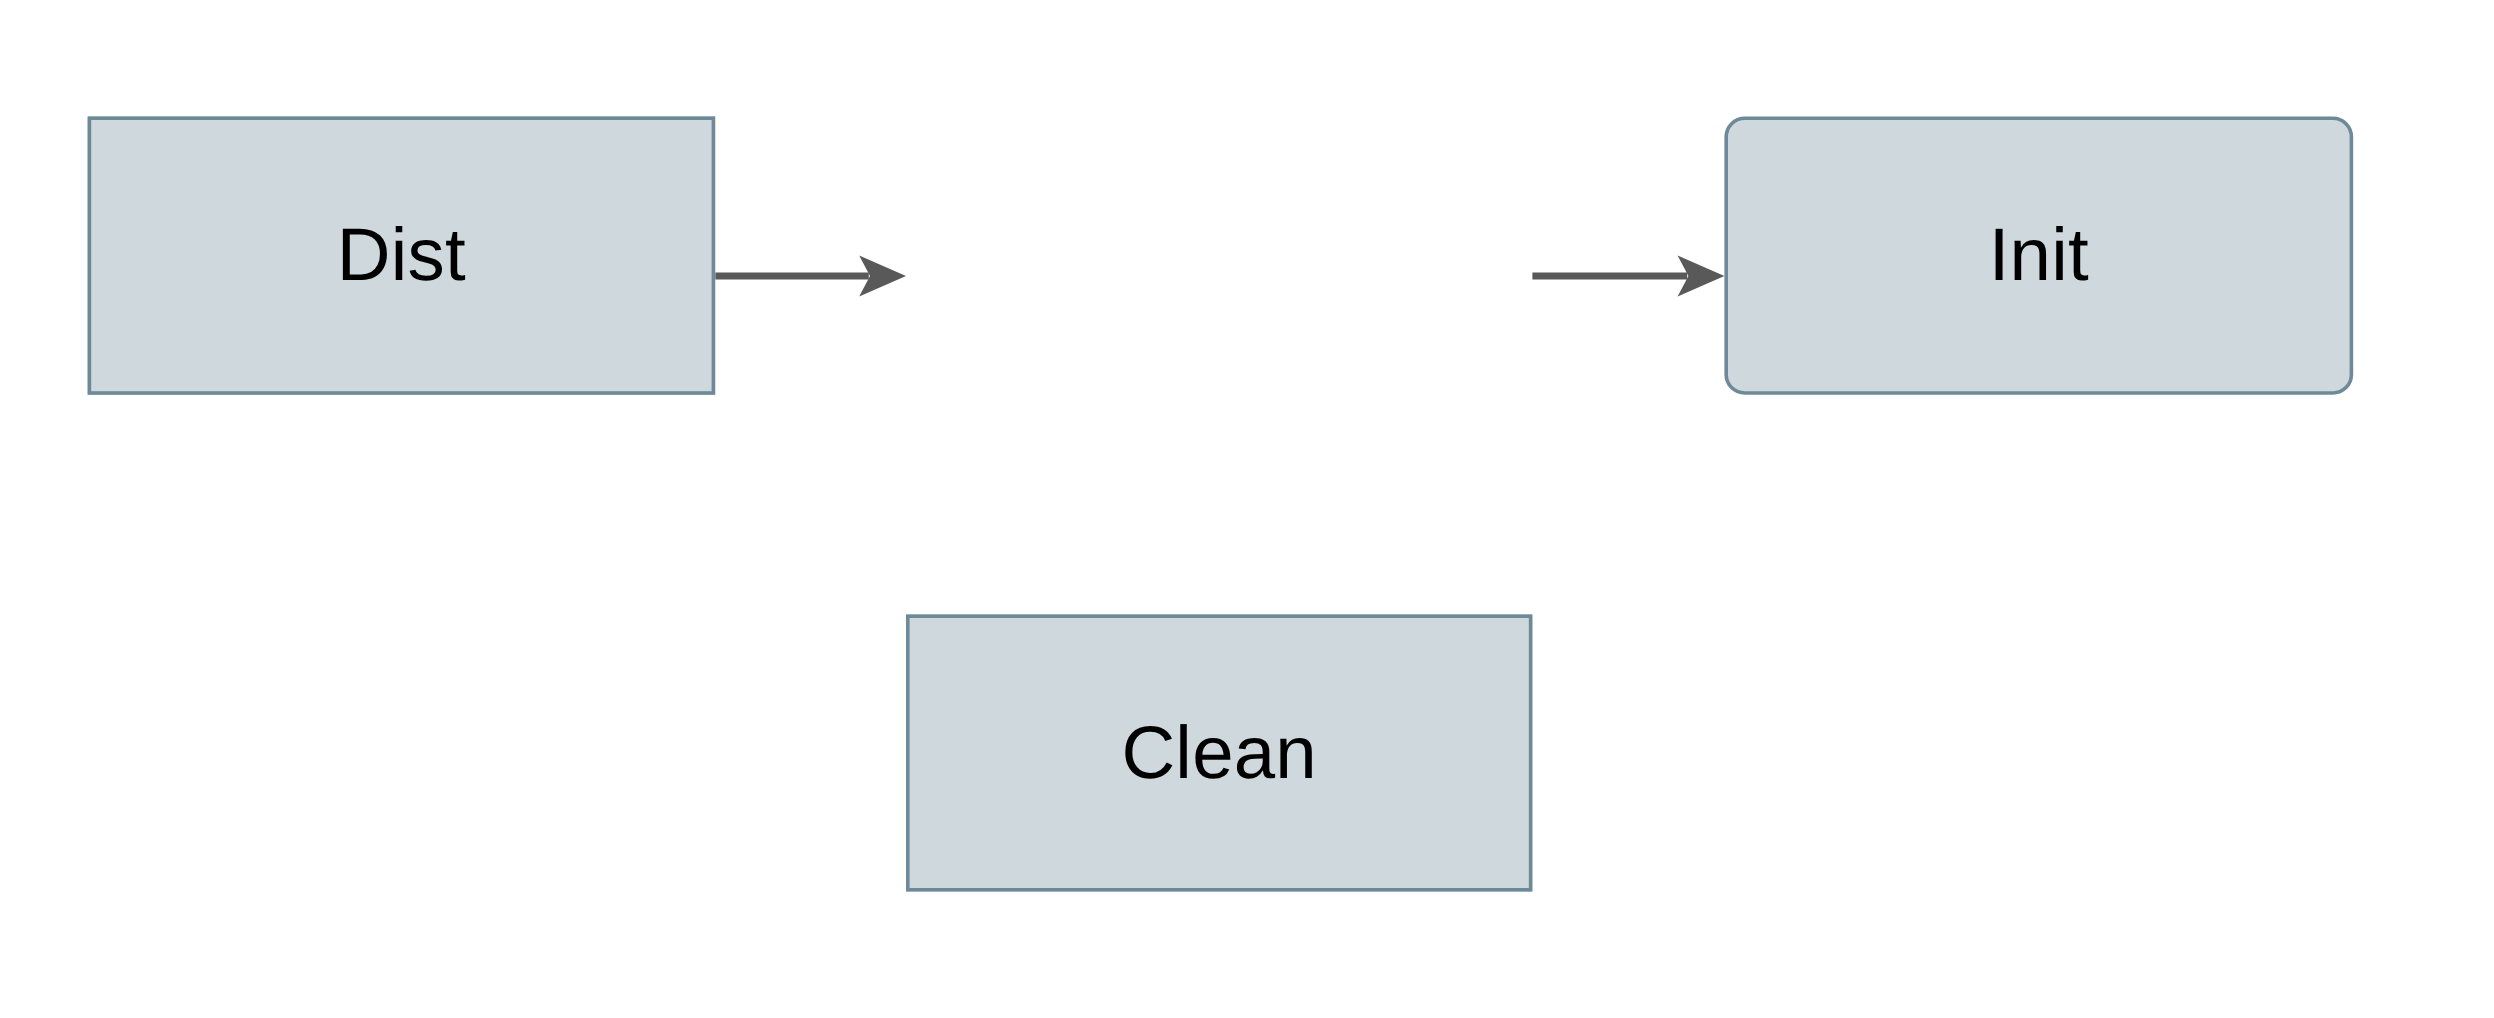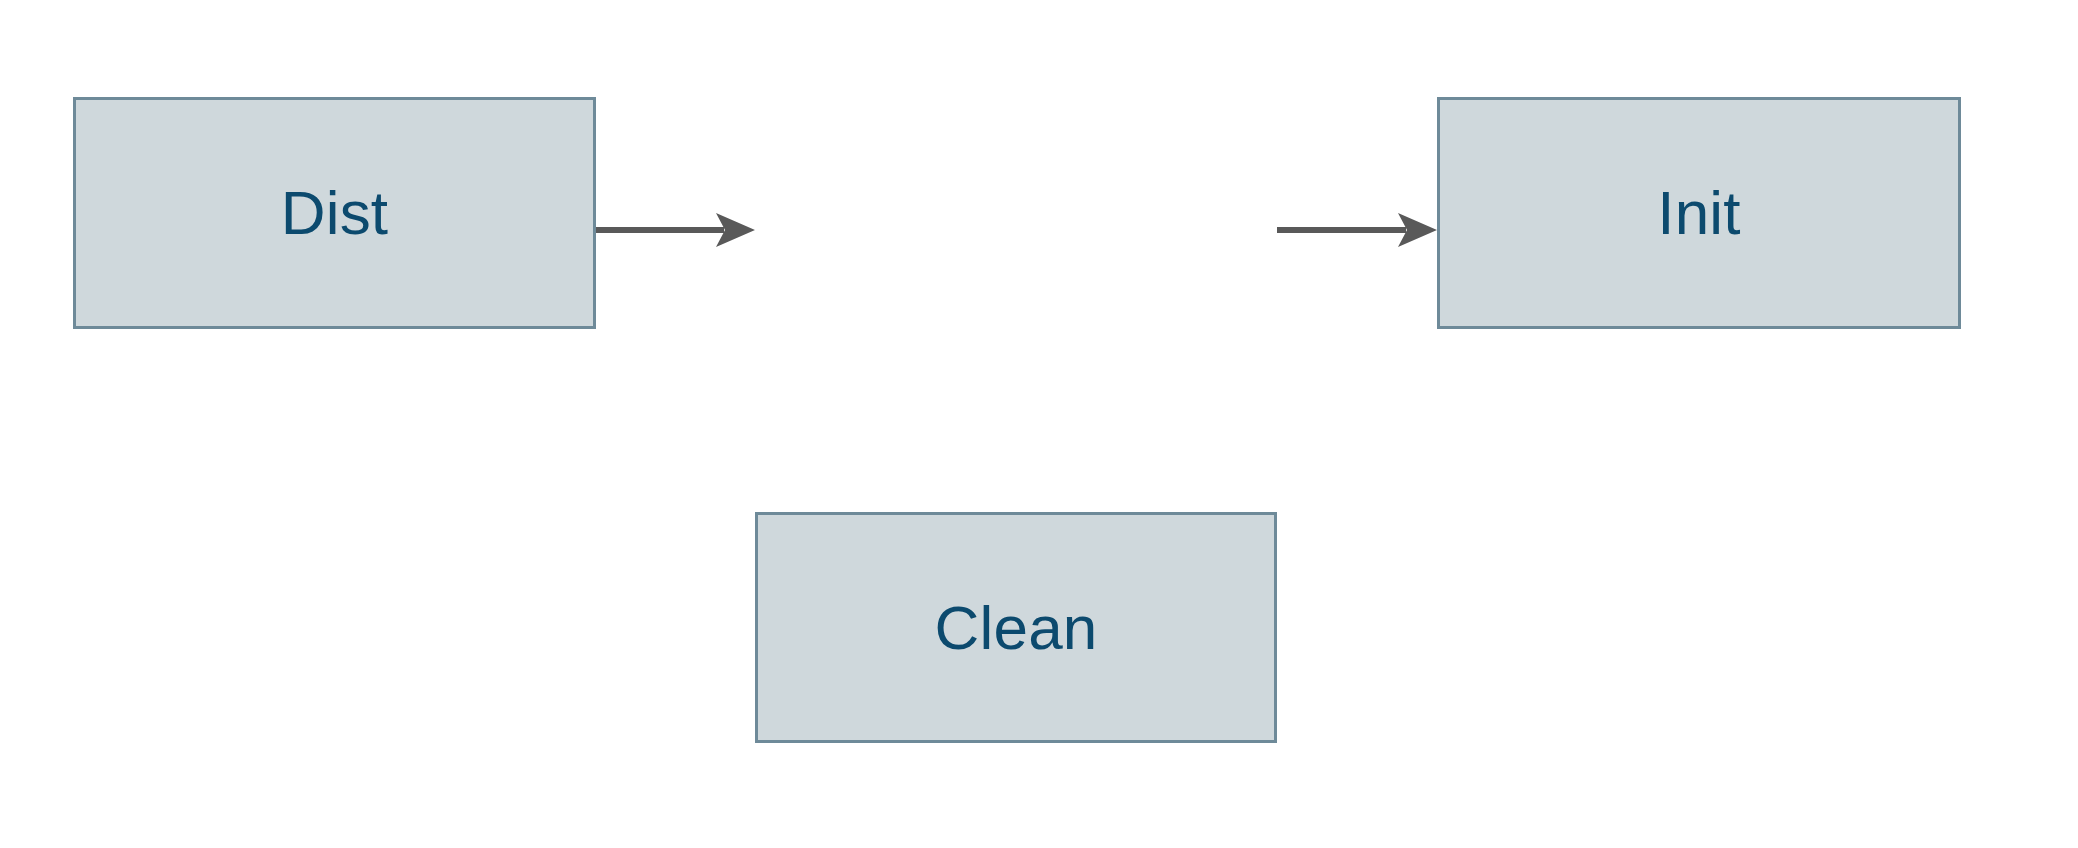--- a/index.html
+++ b/index.html
@@ -24,21 +24,21 @@
     background: #cfd8dc;
     border: 3px solid #6e8a99;
     display: flex;
     align-items: center;
     justify-content: center;
   }
   .node-label {
     font-family: "Liberation Sans", "DejaVu Sans", sans-serif;
     font-size: 62px;
     font-weight: 300;
-    color: #0c4a6e;
+    color: #000000;
     line-height: 1;
     letter-spacing: 0.2px;
     white-space: nowrap;
     user-select: none;
   }
   .edge {
     position: absolute;
     overflow: visible;
   }
   .edge svg {
@@ -67,21 +67,21 @@
       </g>
       <path fill="#595959" d="M 160 20 L 121 3 L 130 20 L 121 37 Z"></path>
     </svg>
   </div>
 
   <div class="node" style="left:73px; top:97px; width:523px; height:232px;">
     <span class="node-label">Dist</span>
   </div>
 
 
-  <div class="node" style="left:1437px; top:97px; width:524px; height:232px;">
+  <div class="node" style="left:1437px; top:97px; width:524px; height:232px;border-radius:17px;">
     <span class="node-label">Init</span>
   </div>
 
   <div class="node" style="left:755px; top:512px; width:522px; height:231px;">
     <span class="node-label">Clean</span>
   </div>
 
 </div>
 
 </body></html>

